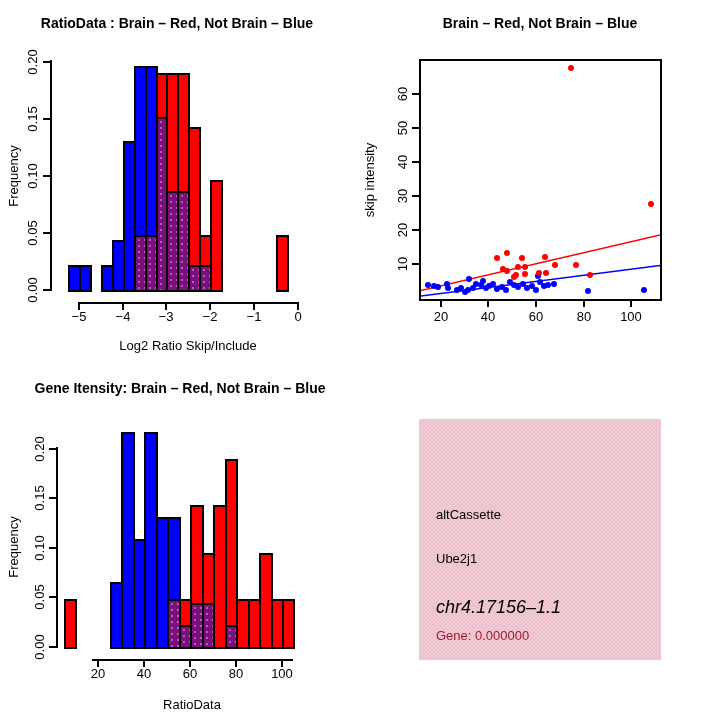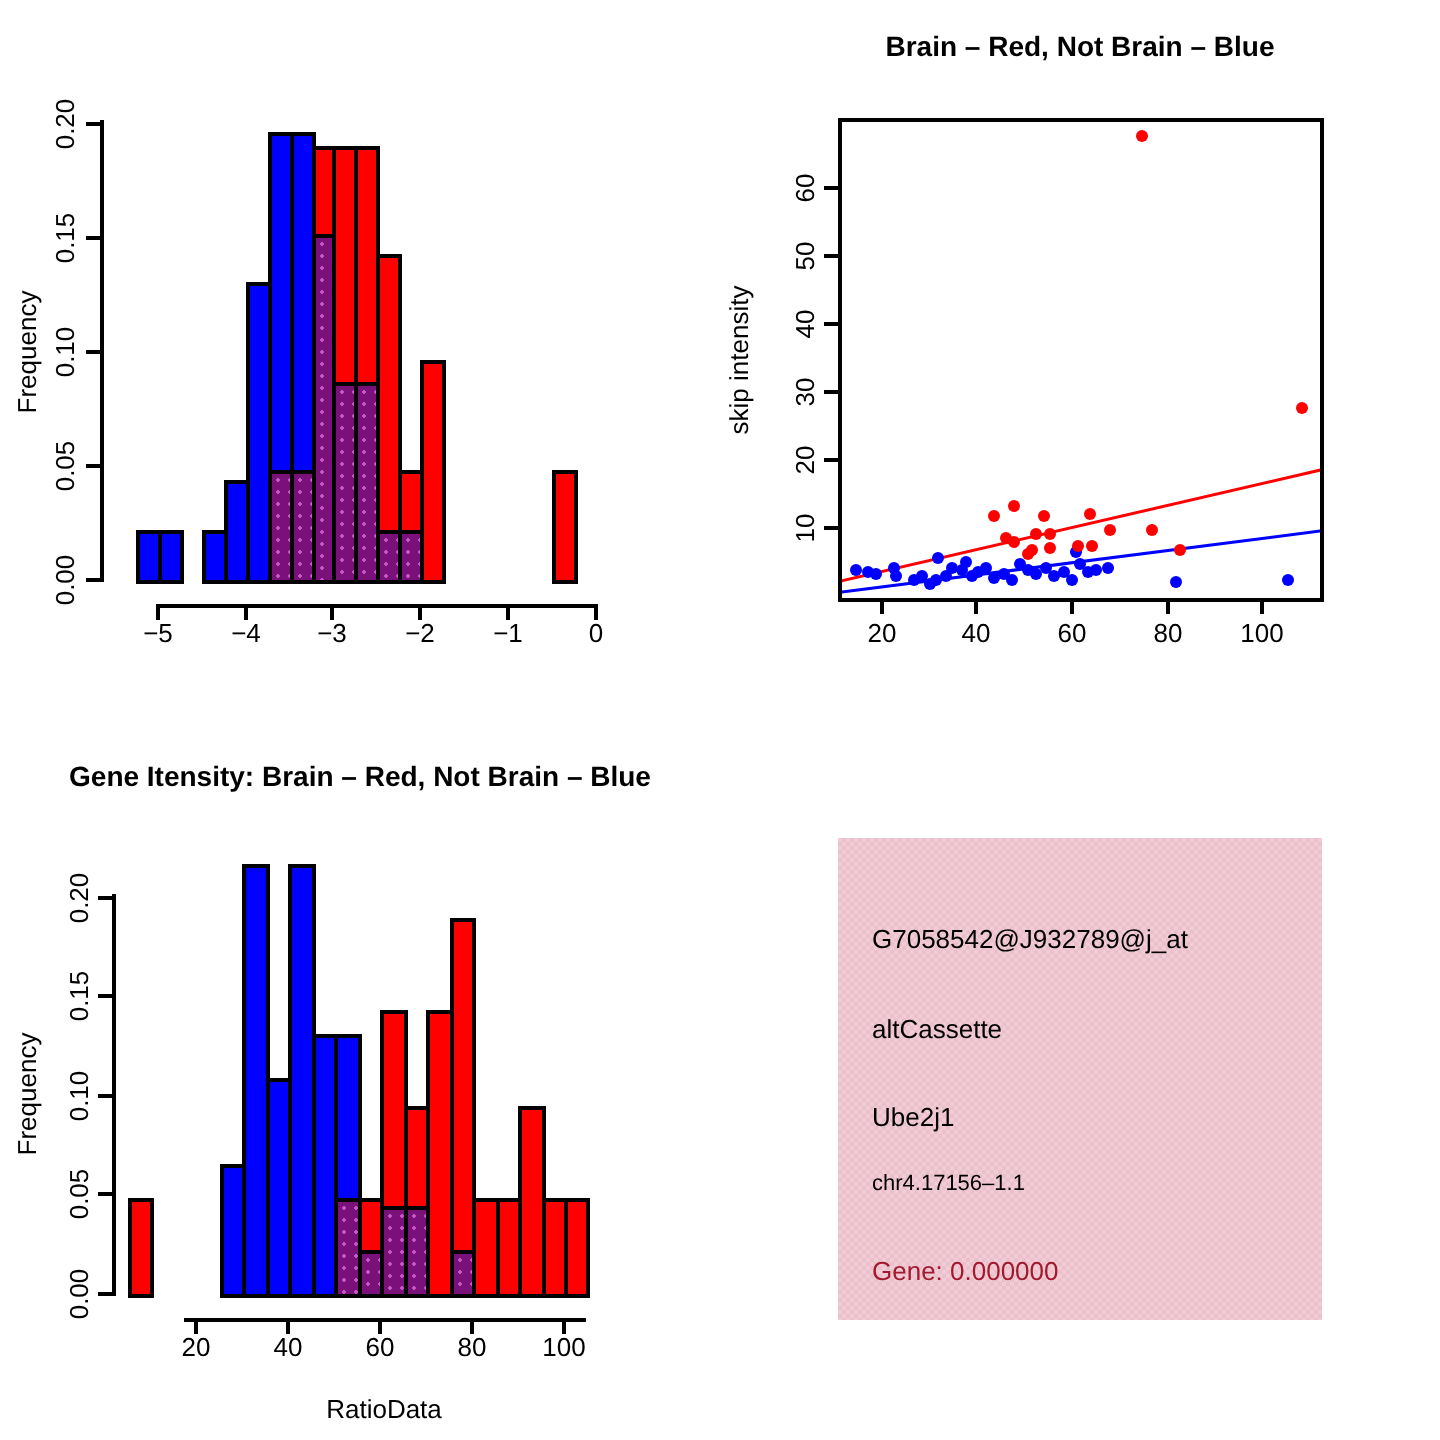--- a/index.html
+++ b/index.html
@@ -16,23 +16,25 @@
   .yl{position:absolute;font-size:13px;text-align:center;width:120px;height:14px;line-height:14px;
       transform:rotate(-90deg);white-space:nowrap;}
   #yl1{left:-46px;top:169px;}
   #yl2{left:310px;top:173px;}
   #yl3{left:-46px;top:540px;}
 </style>
 </head>
 <body>
 
 <div id="figure">
+  <div class="t" id="t1">RatioData : Brain – Red, Not Brain – Blue</div>
   <div class="t" id="t3">Gene Itensity: Brain – Red, Not Brain – Blue</div>
   <div class="t" id="t2">Brain – Red, Not Brain – Blue</div>
 
+  <div class="xl" id="xl1">Log2 Ratio Skip/Include</div>
   <div class="xl" id="xl3">RatioData</div>
 
   <div class="yl" id="yl1">Frequency</div>
   <div class="yl" id="yl2">skip intensity</div>
   <div class="yl" id="yl3">Frequency</div>
 <div style="position: absolute; left: 50px; top: 60px; width: 2px; height: 231px; background: rgb(0, 0, 0);"></div>
     <div style="position: absolute; left: 43px; top: 289px; width: 7px; height: 2px; background: rgb(0, 0, 0);"></div>
     <div style="position: absolute; left: 16px; top: 283px; width: 34px; height: 14px; line-height: 14px; text-align: center; transform: rotate(-90deg); font-size: 13px;">0.00</div>
     <div style="position: absolute; left: 43px; top: 232px; width: 7px; height: 2px; background: rgb(0, 0, 0);"></div>
     <div style="position: absolute; left: 16px; top: 226px; width: 34px; height: 14px; line-height: 14px; text-align: center; transform: rotate(-90deg); font-size: 13px;">0.05</div>
@@ -205,19 +207,18 @@
     <div style="position: absolute; left: 248px; top: 599px; width: 13px; height: 50px; background: rgb(255, 0, 0); border: 2px solid rgb(0, 0, 0); box-sizing: border-box; z-index: 2;"></div>
     <div style="position: absolute; left: 259px; top: 553px; width: 14px; height: 96px; background: rgb(255, 0, 0); border: 2px solid rgb(0, 0, 0); box-sizing: border-box; z-index: 2;"></div>
     <div style="position: absolute; left: 271px; top: 599px; width: 13px; height: 50px; background: rgb(255, 0, 0); border: 2px solid rgb(0, 0, 0); box-sizing: border-box; z-index: 2;"></div>
     <div style="position: absolute; left: 282px; top: 599px; width: 13px; height: 50px; background: rgb(255, 0, 0); border: 2px solid rgb(0, 0, 0); box-sizing: border-box; z-index: 2;"></div>
     <div style="position: absolute; left: 167px; top: 599px; width: 14px; height: 50px; background: radial-gradient(rgb(197, 83, 197) 0.8px, transparent 1px) 0% 0% / 6px 6px rgb(122, 16, 122); border: 2px solid rgb(0, 0, 0); box-sizing: border-box; z-index: 3;"></div>
     <div style="position: absolute; left: 179px; top: 625px; width: 13px; height: 24px; background: radial-gradient(rgb(197, 83, 197) 0.8px, transparent 1px) 0% 0% / 6px 6px rgb(122, 16, 122); border: 2px solid rgb(0, 0, 0); box-sizing: border-box; z-index: 3;"></div>
     <div style="position: absolute; left: 190px; top: 603px; width: 14px; height: 46px; background: radial-gradient(rgb(197, 83, 197) 0.8px, transparent 1px) 0% 0% / 6px 6px rgb(122, 16, 122); border: 2px solid rgb(0, 0, 0); box-sizing: border-box; z-index: 3;"></div>
     <div style="position: absolute; left: 202px; top: 603px; width: 13px; height: 46px; background: radial-gradient(rgb(197, 83, 197) 0.8px, transparent 1px) 0% 0% / 6px 6px rgb(122, 16, 122); border: 2px solid rgb(0, 0, 0); box-sizing: border-box; z-index: 3;"></div>
     <div style="position: absolute; left: 225px; top: 625px; width: 13px; height: 24px; background: radial-gradient(rgb(197, 83, 197) 0.8px, transparent 1px) 0% 0% / 6px 6px rgb(122, 16, 122); border: 2px solid rgb(0, 0, 0); box-sizing: border-box; z-index: 3;"></div>
     <div style="position: absolute; left: 419px; top: 419px; width: 242px; height: 241px; background-color: rgb(242, 204, 213); background-image: linear-gradient(45deg, rgb(234, 192, 204) 25%, transparent 25%, transparent 75%, rgb(234, 192, 204) 75%), linear-gradient(45deg, rgb(234, 192, 204) 25%, transparent 25%, transparent 75%, rgb(234, 192, 204) 75%); background-position: 0px 0px, 2px 2px; background-size: 4px 4px;">
-      <div style="position: absolute; left: 17px; top: 43px; font-size: 13px; white-space: nowrap; color: rgb(0, 0, 0);">G7058542@J932789@j_at</div>
       <div style="position: absolute; left: 17px; top: 88px; font-size: 13px; white-space: nowrap; color: rgb(0, 0, 0);">altCassette</div>
       <div style="position: absolute; left: 17px; top: 132px; font-size: 13px; white-space: nowrap; color: rgb(0, 0, 0);">Ube2j1</div>
-      <div style="position: absolute; left: 17px; top: 167px; font-size: 11px; white-space: nowrap; color: rgb(0, 0, 0);">chr4.17156–1.1</div>
+      <div style="position: absolute; left: 17px; top: 178px; font-size: 18px; white-space: nowrap; color: rgb(0, 0, 0); font-style: italic;">chr4.17156–1.1</div>
       <div style="position: absolute; left: 17px; top: 209px; font-size: 13px; white-space: nowrap; color: rgb(162, 26, 46);">Gene: 0.000000</div>
     </div>
   </div>
 
 </body></html>

